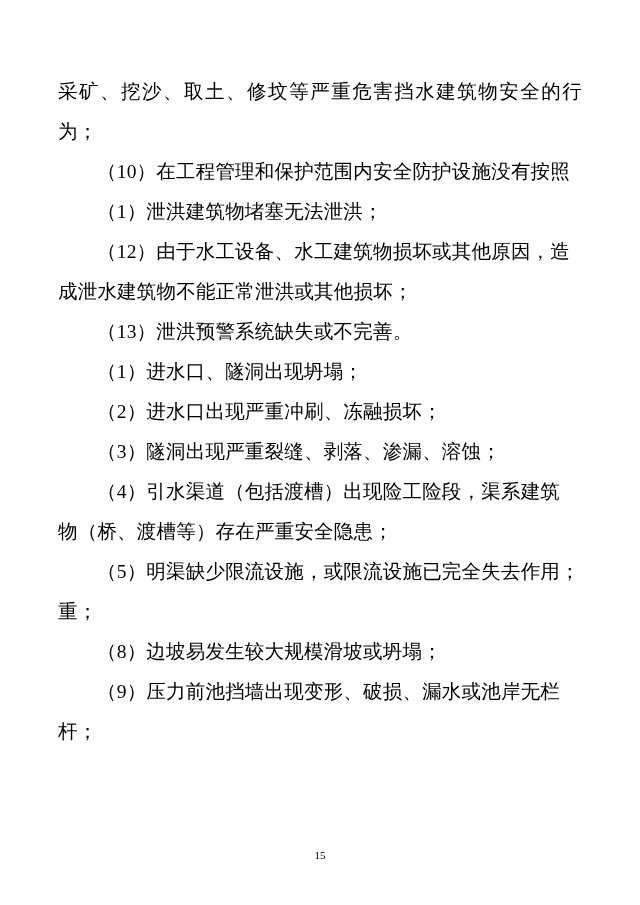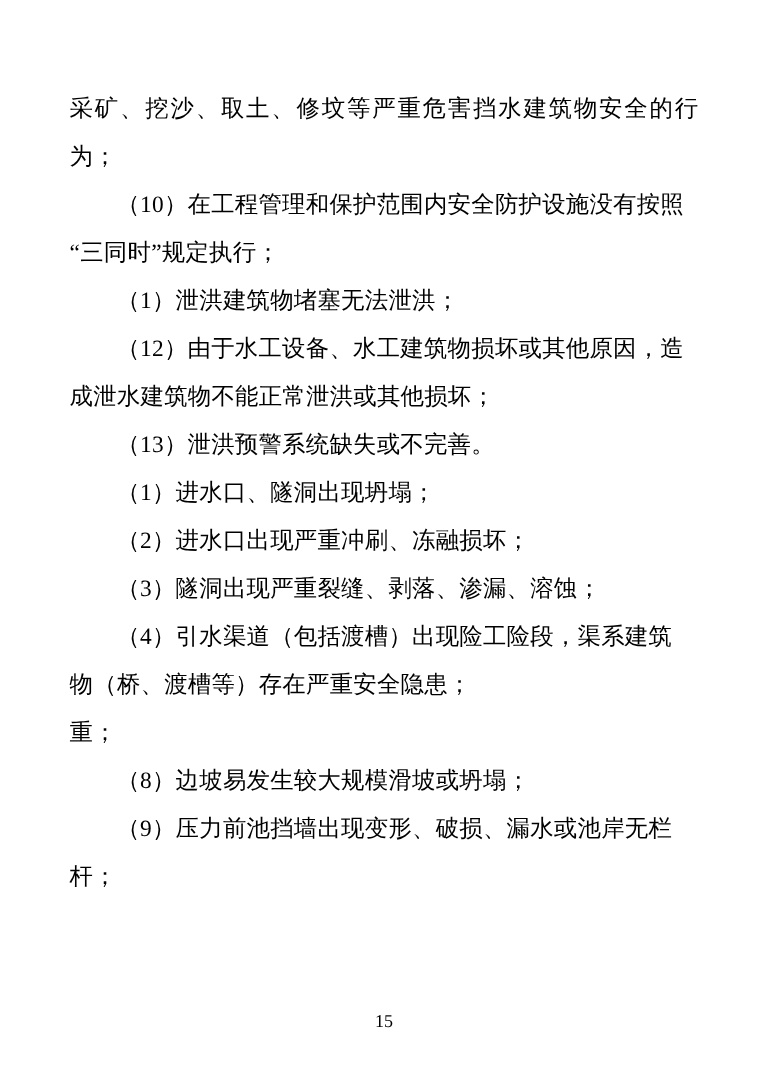--- a/index.html
+++ b/index.html
@@ -38,42 +38,42 @@
   }
   .indent-2 {
     text-indent: 2em;
   }
   .footer {
     position: absolute;
     left: 0;
     right: 0;
     bottom: 44px;
     text-align: center;
-    font-size: 15px;
+    font-size: 11px;
     font-family: "Liberation Serif", "DejaVu Serif", serif;
     color: #000000;
   }
 </style>
 </head>
 <body>
 
 <div class="page">
   <div class="body-text">
     <p class="para">采矿、挖沙、取土、修坟等严重危害挡水建筑物安全的行为；</p>
     <p class="para indent-2">（10）在工程管理和保护范围内安全防护设施没有按照</p>
-    <p class="para">“三同时”规定执行；</p>
     <p class="para indent-2">（1）泄洪建筑物堵塞无法泄洪；</p>
     <p class="para indent-2">（12）由于水工设备、水工建筑物损坏或其他原因，造</p>
     <p class="para">成泄水建筑物不能正常泄洪或其他损坏；</p>
     <p class="para indent-2">（13）泄洪预警系统缺失或不完善。</p>
     <p class="para indent-2">（1）进水口、隧洞出现坍塌；</p>
     <p class="para indent-2">（2）进水口出现严重冲刷、冻融损坏；</p>
     <p class="para indent-2">（3）隧洞出现严重裂缝、剥落、渗漏、溶蚀；</p>
     <p class="para indent-2">（4）引水渠道（包括渡槽）出现险工险段，渠系建筑</p>
     <p class="para">物（桥、渡槽等）存在严重安全隐患；</p>
+    <p class="para indent-2">（5）明渠缺少限流设施，或限流设施已完全失去作用；</p>
     <p class="para">重；</p>
     <p class="para indent-2">（8）边坡易发生较大规模滑坡或坍塌；</p>
     <p class="para indent-2">（9）压力前池挡墙出现变形、破损、漏水或池岸无栏</p>
     <p class="para">杆；</p>
 
   </div>
   <div class="footer">15</div>
 </div>
 
 </body></html>

